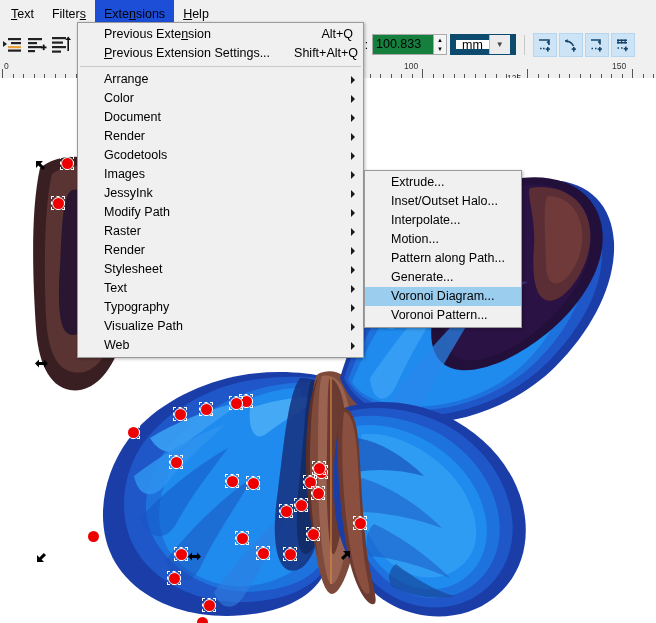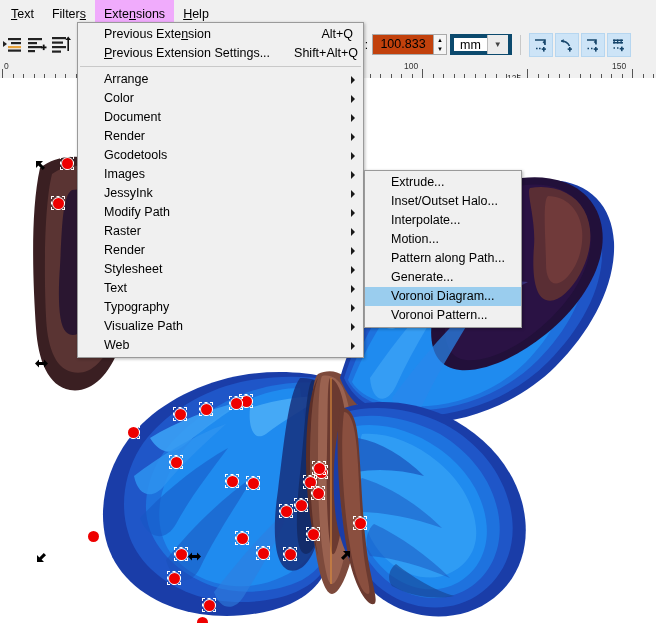--- a/index.html
+++ b/index.html
@@ -22,55 +22,55 @@
     padding-left:2px;
   }
   .menubar-item{
     height:28px;line-height:28px;
     padding:0 9px;
     font-size:12.5px;
     color:#000;
     white-space:nowrap;
     cursor:default;
   }
-  .menubar-item.active{background:#f0abfc;}
+  .menubar-item.active{background:#1d4ed8;}
   .mn{text-decoration:underline;}
 
   
   .toolbar{
     position:absolute;left:0;top:28px;width:656px;height:33px;
     background:#f0f0f0;
     box-sizing:border-box;
   }
   .tb-left{
     position:absolute;left:0;top:0;height:33px;display:flex;align-items:center;gap:3px;padding-left:2px;
   }
   .tb-icon{
     width:21px;height:21px;display:block;
   }
   .tb-right{
     position:absolute;left:356px;top:0;height:33px;display:flex;align-items:center;
   }
   .h-label{font-size:12px;margin-right:4px;color:#000;}
   .numfield{
     width:62px;height:21px;box-sizing:border-box;
-    border:1px solid #aaa;background:#c2410c;
+    border:1px solid #aaa;background:#15803d;
     font-size:12.5px;font-family:"Liberation Sans",sans-serif;
-    text-align:center;padding:0 3px;line-height:19px;
+    text-align:left;padding:0 3px;line-height:19px;
     color:#000;
   }
   .spinner{
     width:13px;height:21px;box-sizing:border-box;
     border:1px solid #aaa;border-left:none;background:#f5f5f5;
     display:flex;flex-direction:column;
   }
   .spinner span{flex:1;display:flex;align-items:center;justify-content:center;font-size:6px;line-height:1;}
   .unitbox{
     margin-left:3px;height:21px;box-sizing:border-box;
-    border:4px solid #0c4a6e;background:#fff;
+    border:6px solid #0c4a6e;background:#fff;
     display:flex;align-items:center;
   }
   .unitbox .uv{padding:0 6px;font-size:12.5px;}
   .unitbox .ud{
     width:20px;height:19px;background:#ececec;border-left:1px solid #bbb;
     display:flex;align-items:center;justify-content:center;font-size:8px;color:#444;
   }
   .tb-sep{width:1px;height:20px;background:#c8c8c8;margin:0 8px;}
   .snapgrp{display:flex;gap:2px;}
   .snapbtn{

